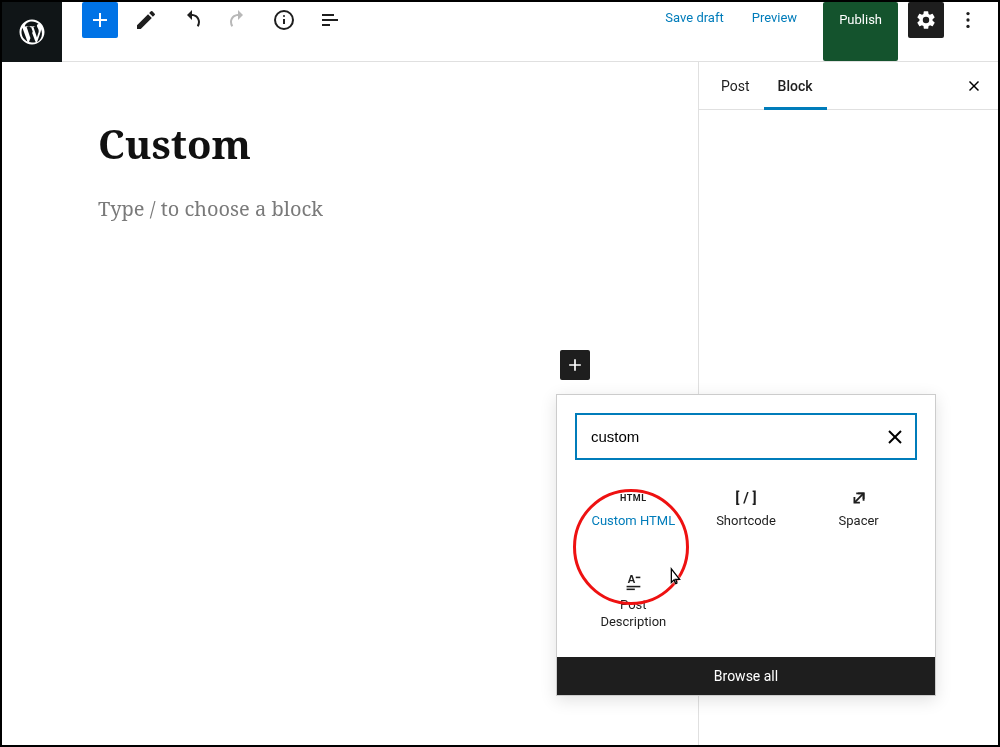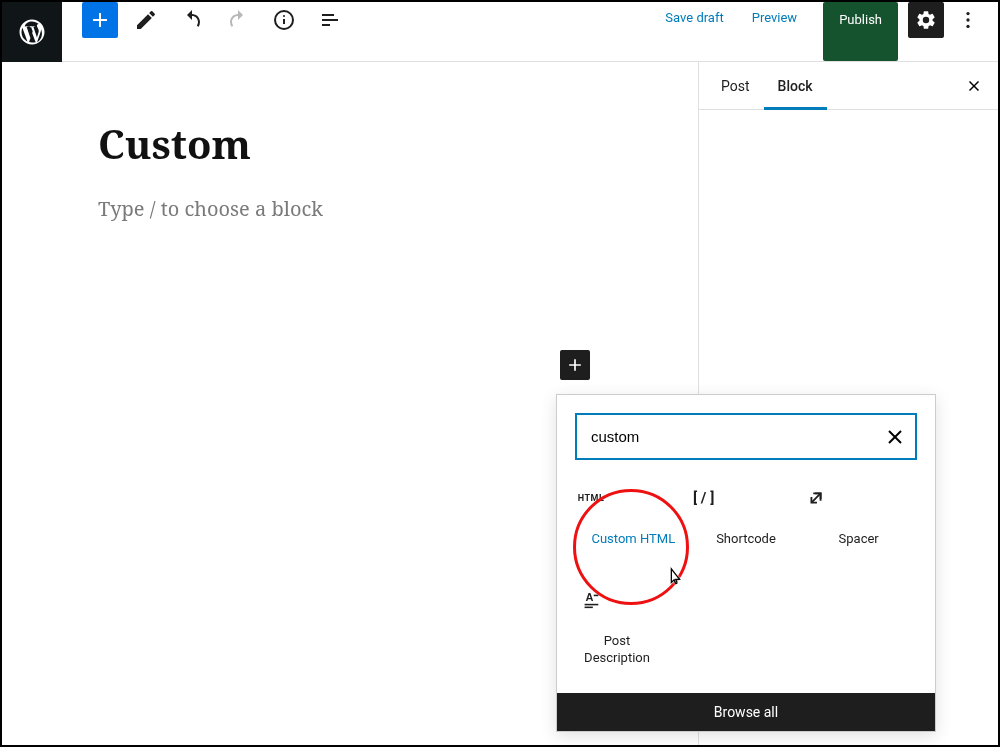--- a/index.html
+++ b/index.html
@@ -174,32 +174,32 @@
   .ins-grid{
     display:grid;
     grid-template-columns:repeat(3,1fr);
     padding:0 20px 20px;
     column-gap:0;
     row-gap:26px;
   }
   .block-tile{
     display:flex;
     flex-direction:column;
+    align-items:center;
     cursor:pointer;
     padding:6px 0;
   }
   .block-tile .tile-icon{
     width:28px;height:28px;
     display:flex;align-items:center;justify-content:center;
     font-size:12px;
     font-weight:700;
     color:#1e1e1e;
   }
   .block-tile .tile-label{
-    margin-top:18px;
     font-size:13px;
     color:#1e1e1e;
     text-align:center;
     line-height:1.35;
   }
   .block-tile.active .tile-label{color:var(--wp-bright-blue);}
   .browse-all{
     background:var(--wp-black);
     color:#fff;
     height:38px;

